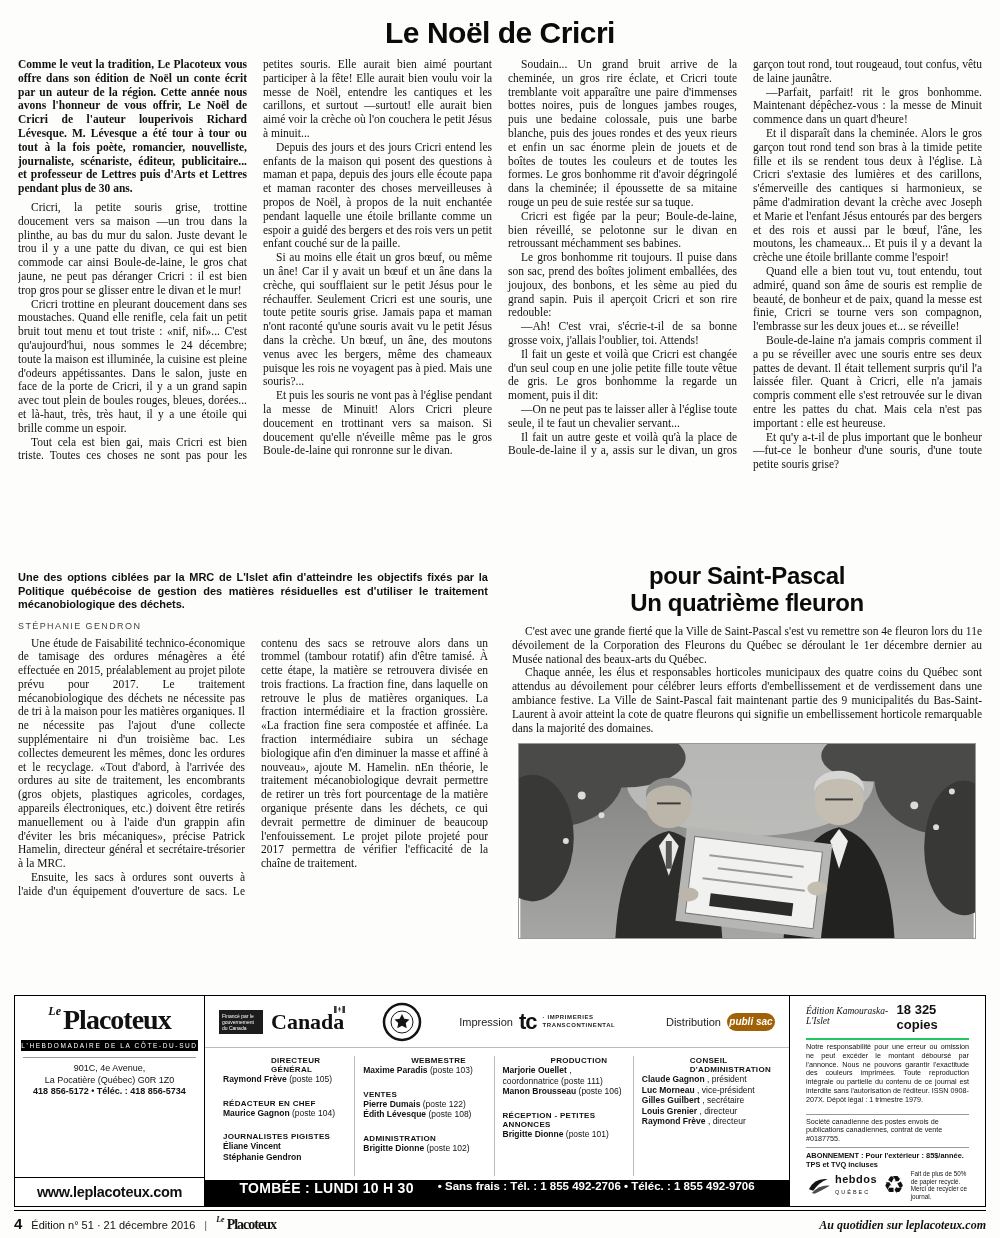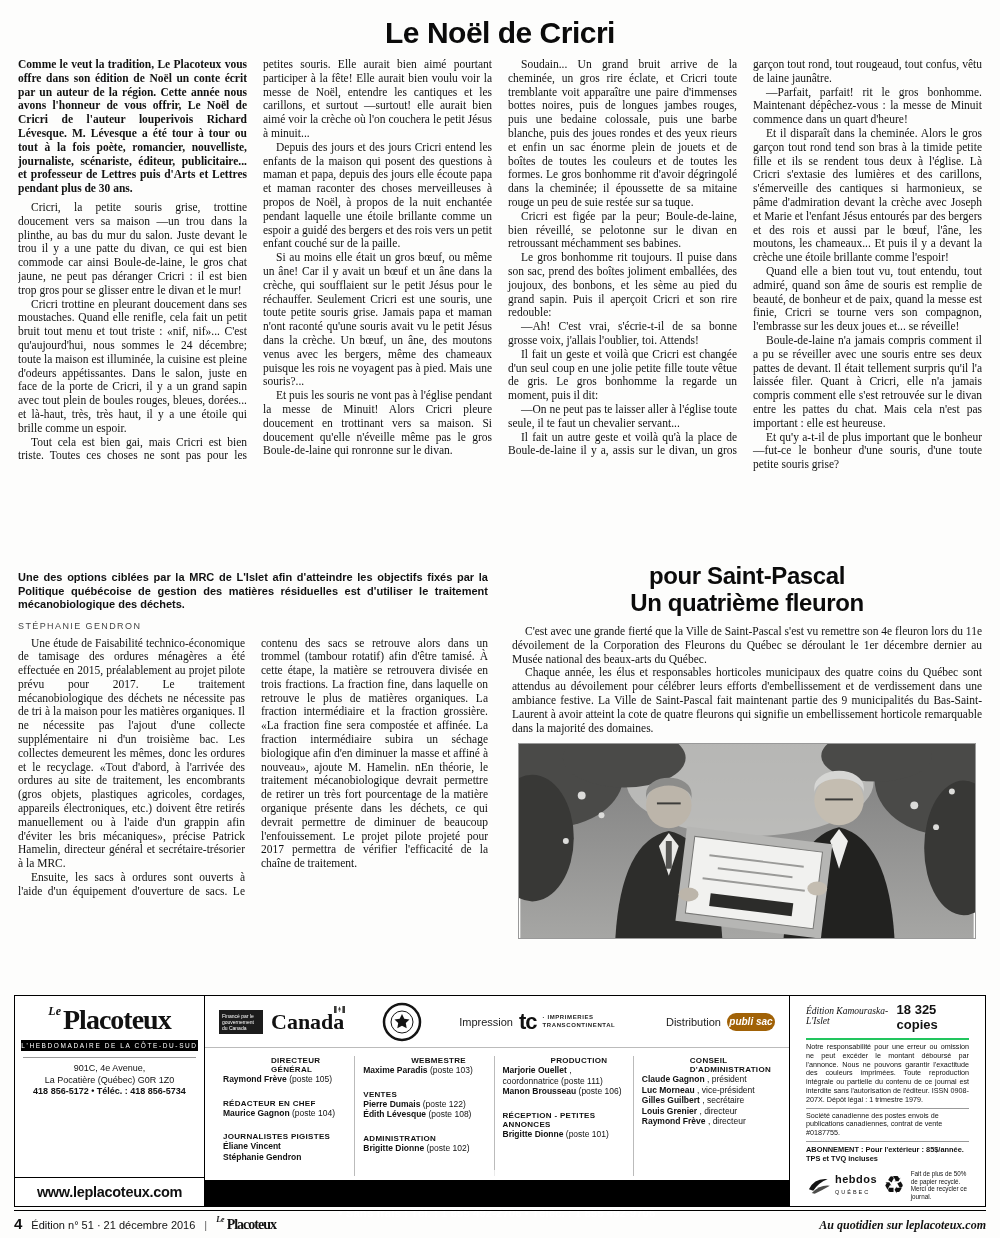--- a/index.html
+++ b/index.html
@@ -68,31 +68,31 @@
     font-size:10px; line-height:10px; text-align:center; border-radius:10px; padding:4px 2px; }
 
   .staff-grid { flex:1; display:grid; grid-template-columns:repeat(4,1fr); padding:8px 10px 4px 10px; }
   .staff-col { padding:0 8px; }
   .staff-col + .staff-col { border-left:1px solid #bbb; }
   .staff-heading { font-size:8px; font-weight:700; letter-spacing:0.3px; margin-top:14px; }
   .staff-col .staff-heading:first-child { margin-top:0;padding-left:48px; }
   .staff-person { font-size:8.5px; line-height:10.5px; }
   .staff-person b { font-weight:700; }
 
-  .tombee-bar { height:26px; background:#000; color:#fff; display:flex; align-items:center;
-    justify-content:center; gap:24px; white-space:nowrap;flex-direction:column; }
+  .tombee-bar { height:26px; background:#000; color:#fff; display:flex; align-items:flex-start;
+    justify-content:center; gap:24px; white-space:nowrap; }
   .tombee-main { font-weight:700; font-size:14px; letter-spacing:0.3px; }
   .tombee-rest { font-weight:700; font-size:11.5px; }
 
   .fcol-right { width:196px; border-left:1px solid #000; padding:6px 16px; display:flex; flex-direction:column; }
   .ed-row { display:flex; align-items:baseline; justify-content:space-between; }
   .ed-label { font-family:"Liberation Serif", serif; font-style:italic; font-size:9.5px; }
   .ed-copies { font-weight:700; font-size:13px; }
   .legal { margin-top:6px; border-top:2px solid #22c55e; padding-top:3px; font-size:7.2px; line-height:8.8px; text-align:justify; }
-  .legal2 { margin-top:3px; border-top:1px solid #999; padding-top:3px; font-size:7.2px; line-height:8.8px; }
+  .legal2 { margin-top:9px; border-top:1px solid #999; padding-top:3px; font-size:7.2px; line-height:8.8px; }
   .abo { margin-top:3px; border-top:1px solid #999; padding-top:3px; font-size:7.4px; font-weight:700; line-height:9px; }
   .eco-row { margin-top:auto; display:flex; align-items:center; gap:6px; }
   .hebdos-logo { display:flex; align-items:center; gap:3px; }
   .hebdos-text { line-height:9px; }
   .hebdos-name { font-weight:700; font-size:11px; letter-spacing:0.5px; }
   .hebdos-sub { font-size:5.5px; letter-spacing:2px; }
   .recycle-glyph { font-family:"DejaVu Sans", sans-serif; font-size:24px; line-height:24px; color:#111; }
   .recycle-note { width:66px; font-size:6.3px; line-height:7.5px; }
 
   

